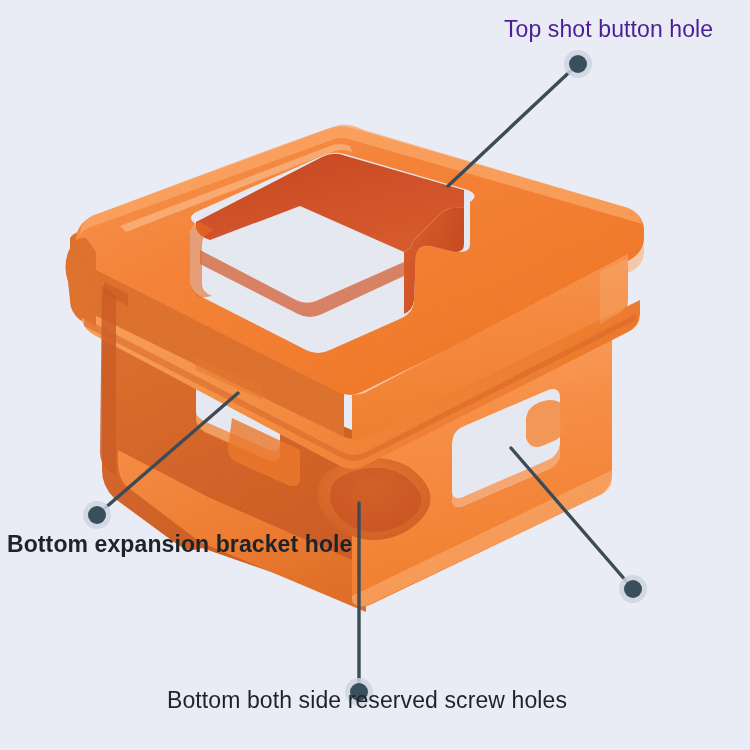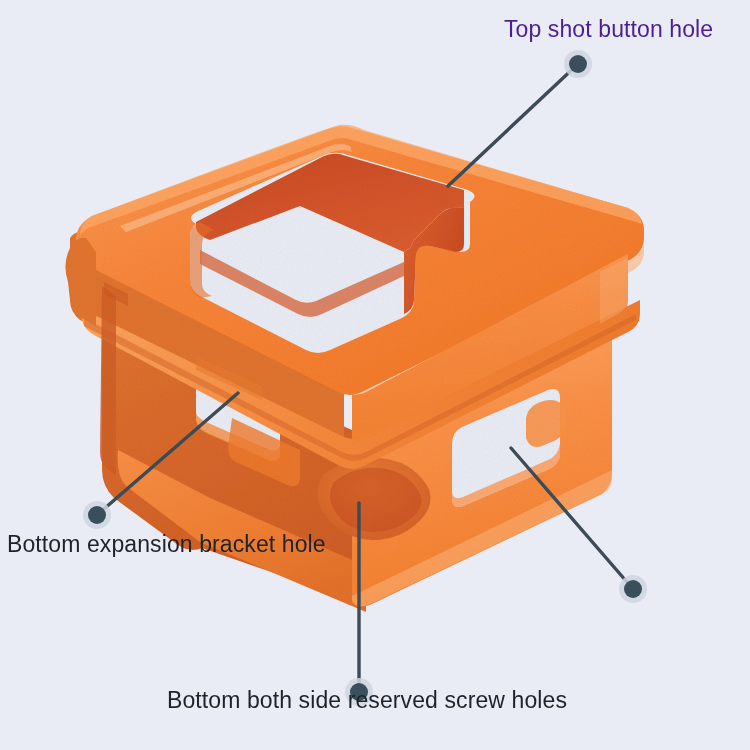--- a/index.html
+++ b/index.html
@@ -33,21 +33,21 @@
     position: absolute;
     color: #1e2329;
     font-family: "Liberation Sans", sans-serif;
     font-size: 23px;
     font-weight: 400;
     letter-spacing: 0.1px;
     white-space: nowrap;
     line-height: 1;
   }
   #label-top-shot      { left: 468px; top: 18px; }
-  #label-bottom-exp    { left: 7px;   top: 533px; }
+  #label-bottom-exp    { left: 7px;   top: 533px; font-weight: bold; }
   #label-side-power    { left: 487px; top: 611px; }
   #label-screw-holes   { left: 167px; top: 713px; }
 </style>
 </head>
 <body style="background: rgb(233, 236, 244);">
 
 <div id="stage" style="background: rgb(233, 236, 244);">
 
   <svg id="product-svg" viewBox="0 0 750 750">
     <defs>

